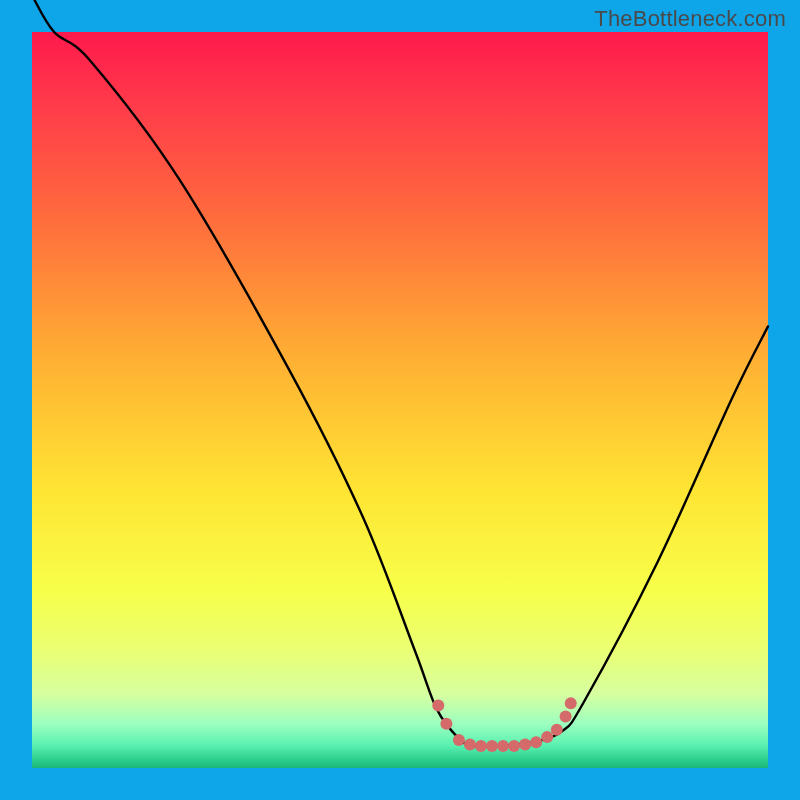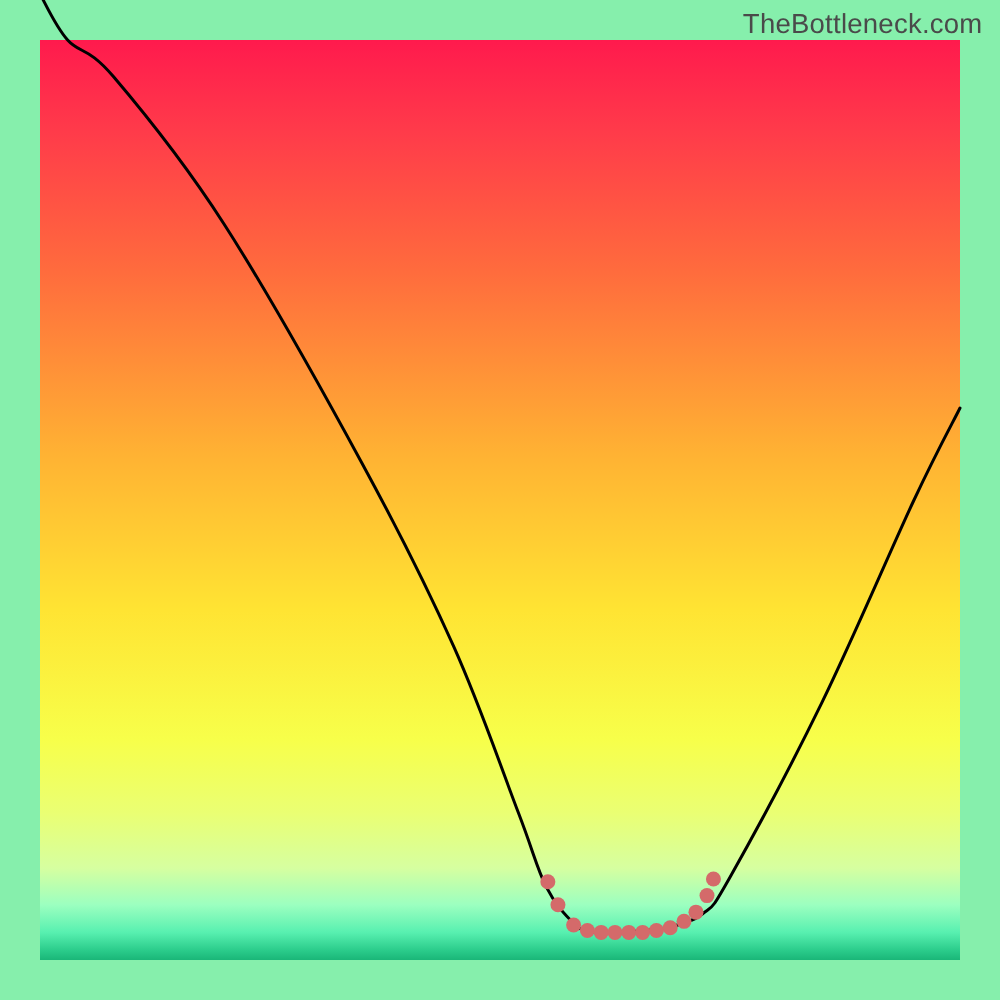--- a/index.html
+++ b/index.html
@@ -10,21 +10,21 @@
     background: #000;
     overflow: hidden;
     font-family: Arial, Helvetica, sans-serif;
   }
   .frame {
     position: absolute;
     left: 0;
     top: 0;
     width: 800px;
     height: 800px;
-    background: #86efac;
+    background: #0ea5e9;
   }
   .plot {
     position: absolute;
     left: 32px;
     top: 32px;
     width: 736px;
     height: 736px;
     background: linear-gradient(to bottom,
       #ff1a4d 0%,
       #ff3b4a 10%,

